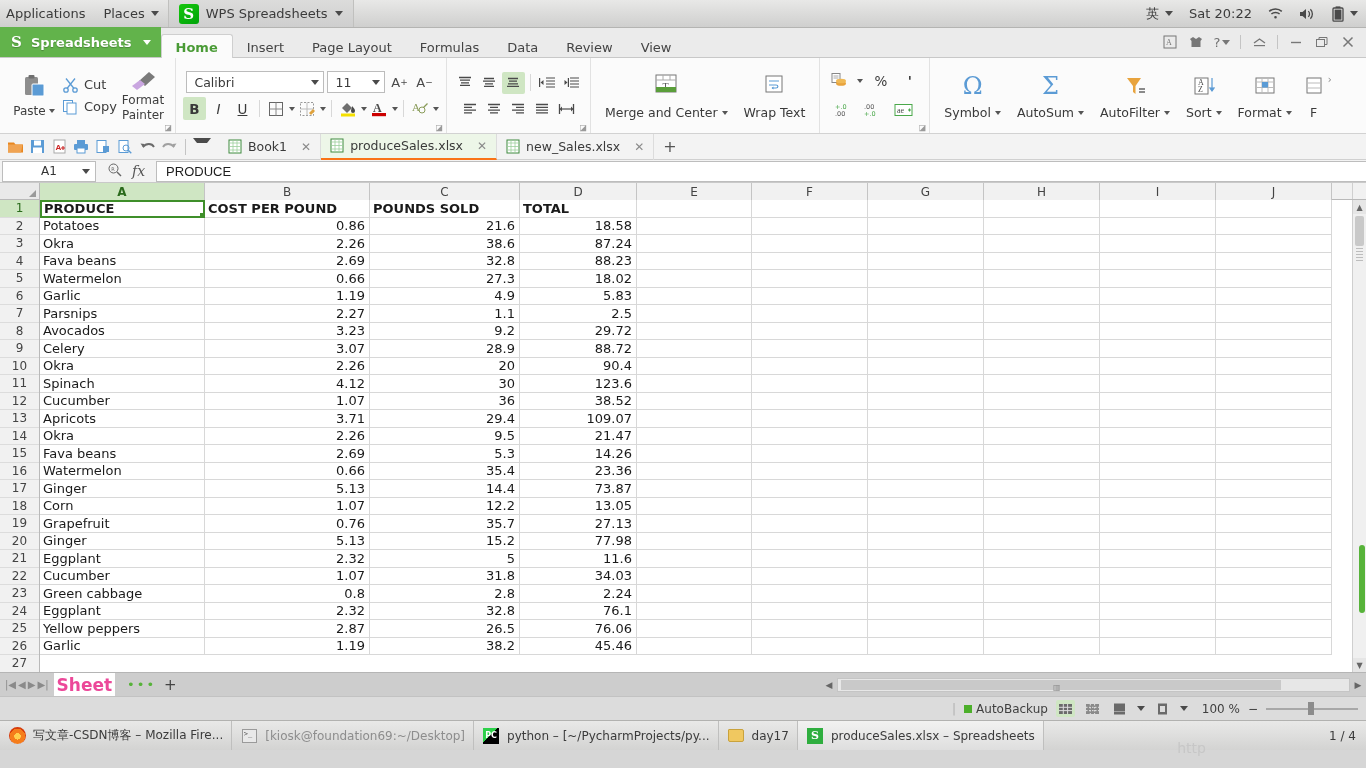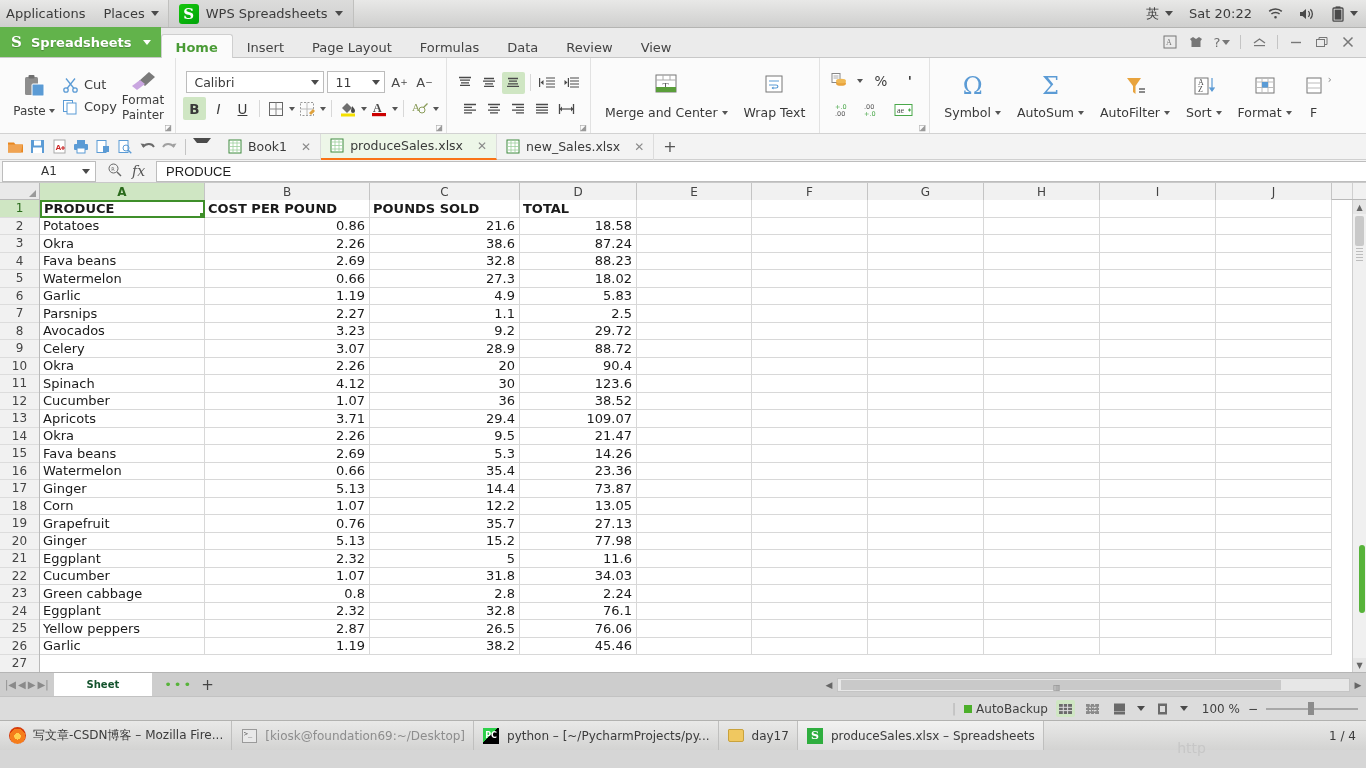--- a/index.html
+++ b/index.html
@@ -198,22 +198,22 @@
   .vs-band i { display:block; height:1px; background:#bdbdbd; margin:2px 2px;}
   .vs-green { position:absolute; right:1px; top:345px; width:6px; height:68px; background:#57b33a; border-radius:3px; }
 
   
   .sheetbar {
     height:24px; background:#cdcdcd; display:flex; align-items:stretch;
     border-top:1px solid #b5b5b5;
   }
   .nav-arrows { display:flex; align-items:center; gap:2px; padding:0 5px; color:#8a8a8a; font-size:10px; }
   .sheet-tab {
-    background:#fff; display:flex; align-items:center; padding:0 33px;
-    font-size:10px; color:#14532d; font-weight:bold;
+    background:#fff; display:flex; align-items:center; padding:0 3px;
+    font-size:17px; color:#ec4899; font-weight:bold;
   }
   .sheet-more { display:flex; align-items:center; gap:8px; padding:0 12px; }
   .dots { color:#57b33a; letter-spacing:2px; font-size:13px; }
   .sheet-plus { font-size:15px; color:#444; }
   .hscroll-wrap { margin-left:auto; display:flex; align-items:center; width:545px; }
   .hs-arrow { width:16px; text-align:center; font-size:9px; color:#666; }
   .hs-track { flex:1; height:14px; background:#e7e7e7; border:1px solid #c5c5c5; position:relative; }
   .hs-thumb { position:absolute; left:3px; top:1px; width:440px; height:10px; background:#c9c9c9; }
   .hs-grip { position:absolute; left:215px; top:4px; font-size:8px; color:#8e8e8e; letter-spacing:1px;}
 

